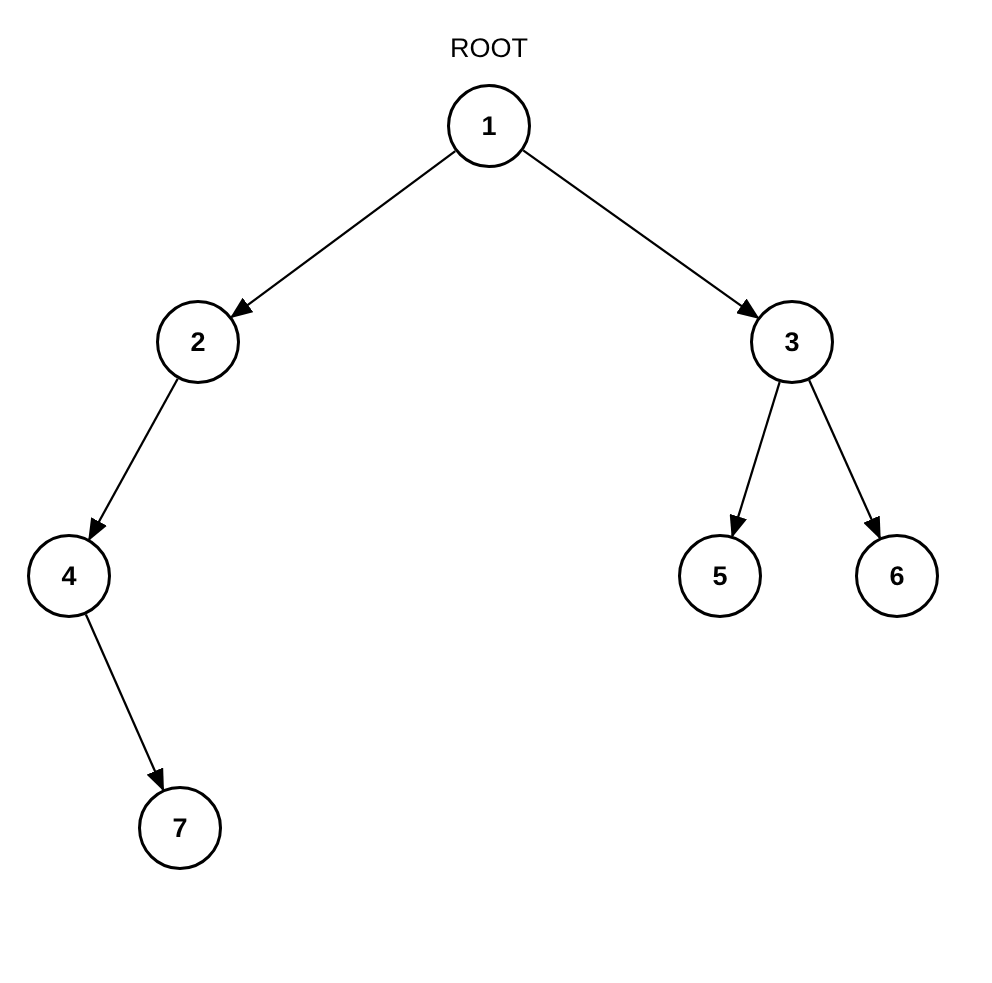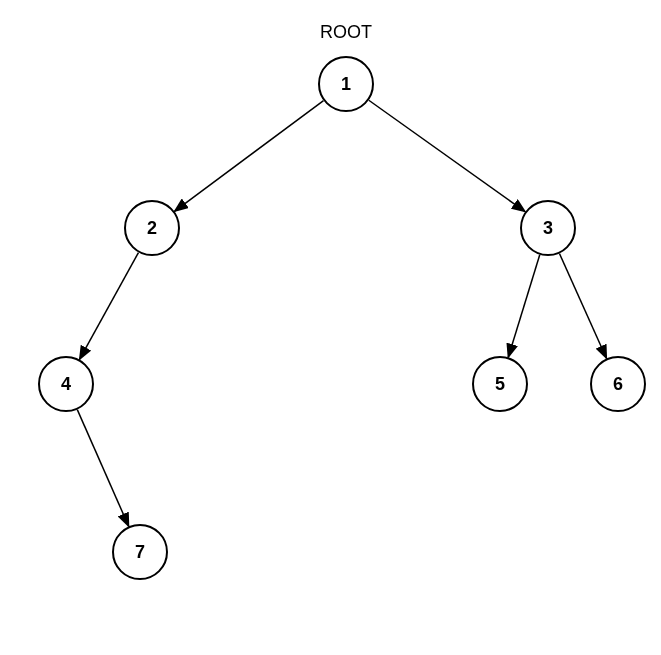--- a/index.html
+++ b/index.html
@@ -5,21 +5,20 @@
     body {
       margin: 0;
       padding: 0;
       font-family: Arial, sans-serif;
       background: white;
     }
     .container {
       position: relative;
       width: 612px;
       height: 655px;
-      margin-left: 20px;
     }
     .root-label {
       position: absolute;
       font-size: 18px;
       font-weight: normal;
       color: #000;
     }
     .node {
       position: absolute;
       width: 56px;

